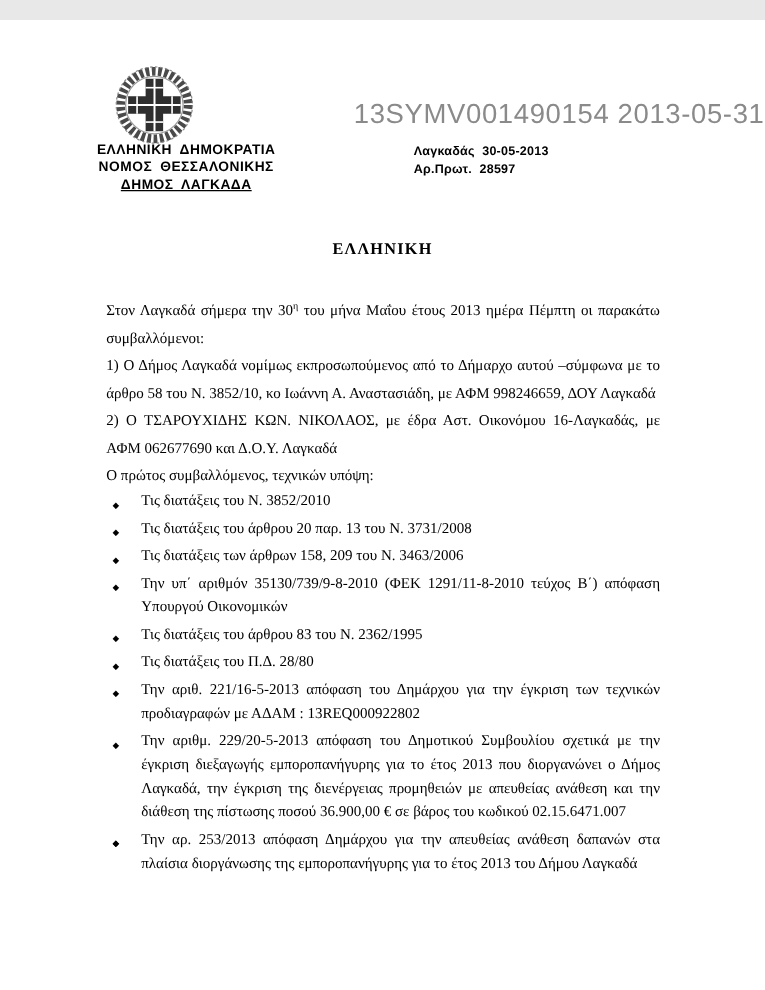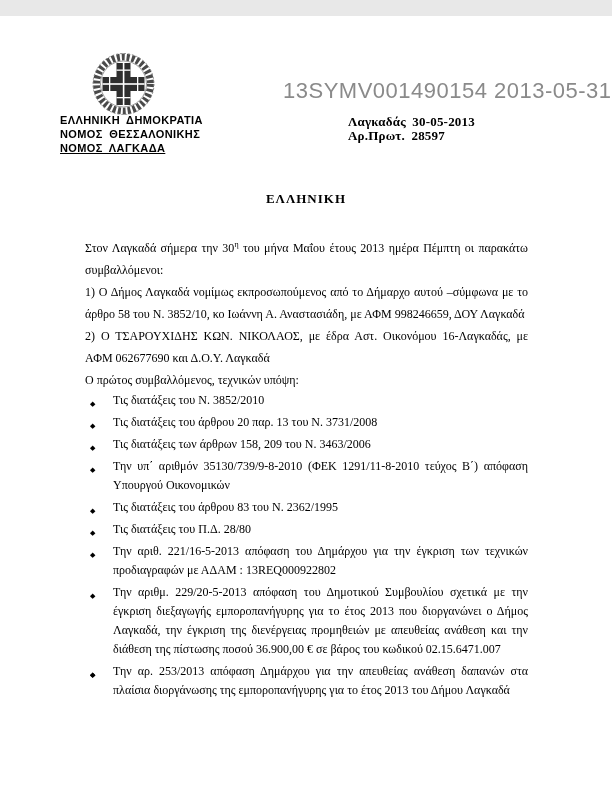--- a/index.html
+++ b/index.html
@@ -11,28 +11,28 @@
   
   .emblem { position:absolute; left:92px; top:36px; width:63px; height:68px; }
   .watermark {
     position:absolute; left:283px; top:62px; white-space:nowrap;
     font-family:"Liberation Sans", sans-serif; font-size:22px;
     color:#8a8a8a; letter-spacing:0.5px;
   }
   .hdr-left {
     position:absolute; left:60px; top:97px; width:178px;
     font-family:"Liberation Sans", sans-serif; font-weight:bold;
-    font-size:11px; line-height:14px; text-align:left;
+    font-size:11px; line-height:14px; text-align:center;
     letter-spacing:0.4px; word-spacing:3px;
   }
   .hdr-left .u { text-decoration:underline; }
   .hdr-right {
-    position:absolute; left:348px; top:99px;
-    font-family:Liberation Serif, serif; font-weight:bold;
-    font-size:13px; line-height:14px; letter-spacing:0.2px; word-spacing:3px;
+    position:absolute; left:331px; top:99px;
+    font-family:Liberation Sans, sans-serif; font-weight:bold;
+    font-size:10px; line-height:14px; letter-spacing:0.2px; word-spacing:3px;
   }
   
   .doc-title {
     position:absolute; left:0; top:175px; width:100%;
     text-align:center; font-weight:bold; font-size:13px; letter-spacing:1px;
   }
   
   .body-text {
     position:absolute; left:85px; top:221px; width:443px;
     font-size:12px; text-align:justify;
@@ -68,21 +68,21 @@
       <rect x="17" y="25" width="1.3" height="14" fill="#ffffff"></rect>
       <rect x="45" y="25" width="1.3" height="14" fill="#ffffff"></rect>
     </svg>
   </div>
 
   <div class="watermark">13SYMV001490154 2013-05-31</div>
 
   <div class="hdr-left">
     <div>ΕΛΛΗΝΙΚΗ ΔΗΜΟΚΡΑΤΙΑ</div>
     <div>ΝΟΜΟΣ ΘΕΣΣΑΛΟΝΙΚΗΣ</div>
-    <div class="u">ΝΟΜΟΣ ΛΑΓΚΑΔΑ</div>
+    <div class="u">ΔΗΜΟΣ ΛΑΓΚΑΔΑ</div>
   </div>
 
   <div class="hdr-right">
     <div>Λαγκαδάς 30-05-2013</div>
     <div>Αρ.Πρωτ. 28597</div>
   </div>
 
   <div class="doc-title">ΕΛΛΗΝΙΚΗ</div>
 
   <div class="body-text">

